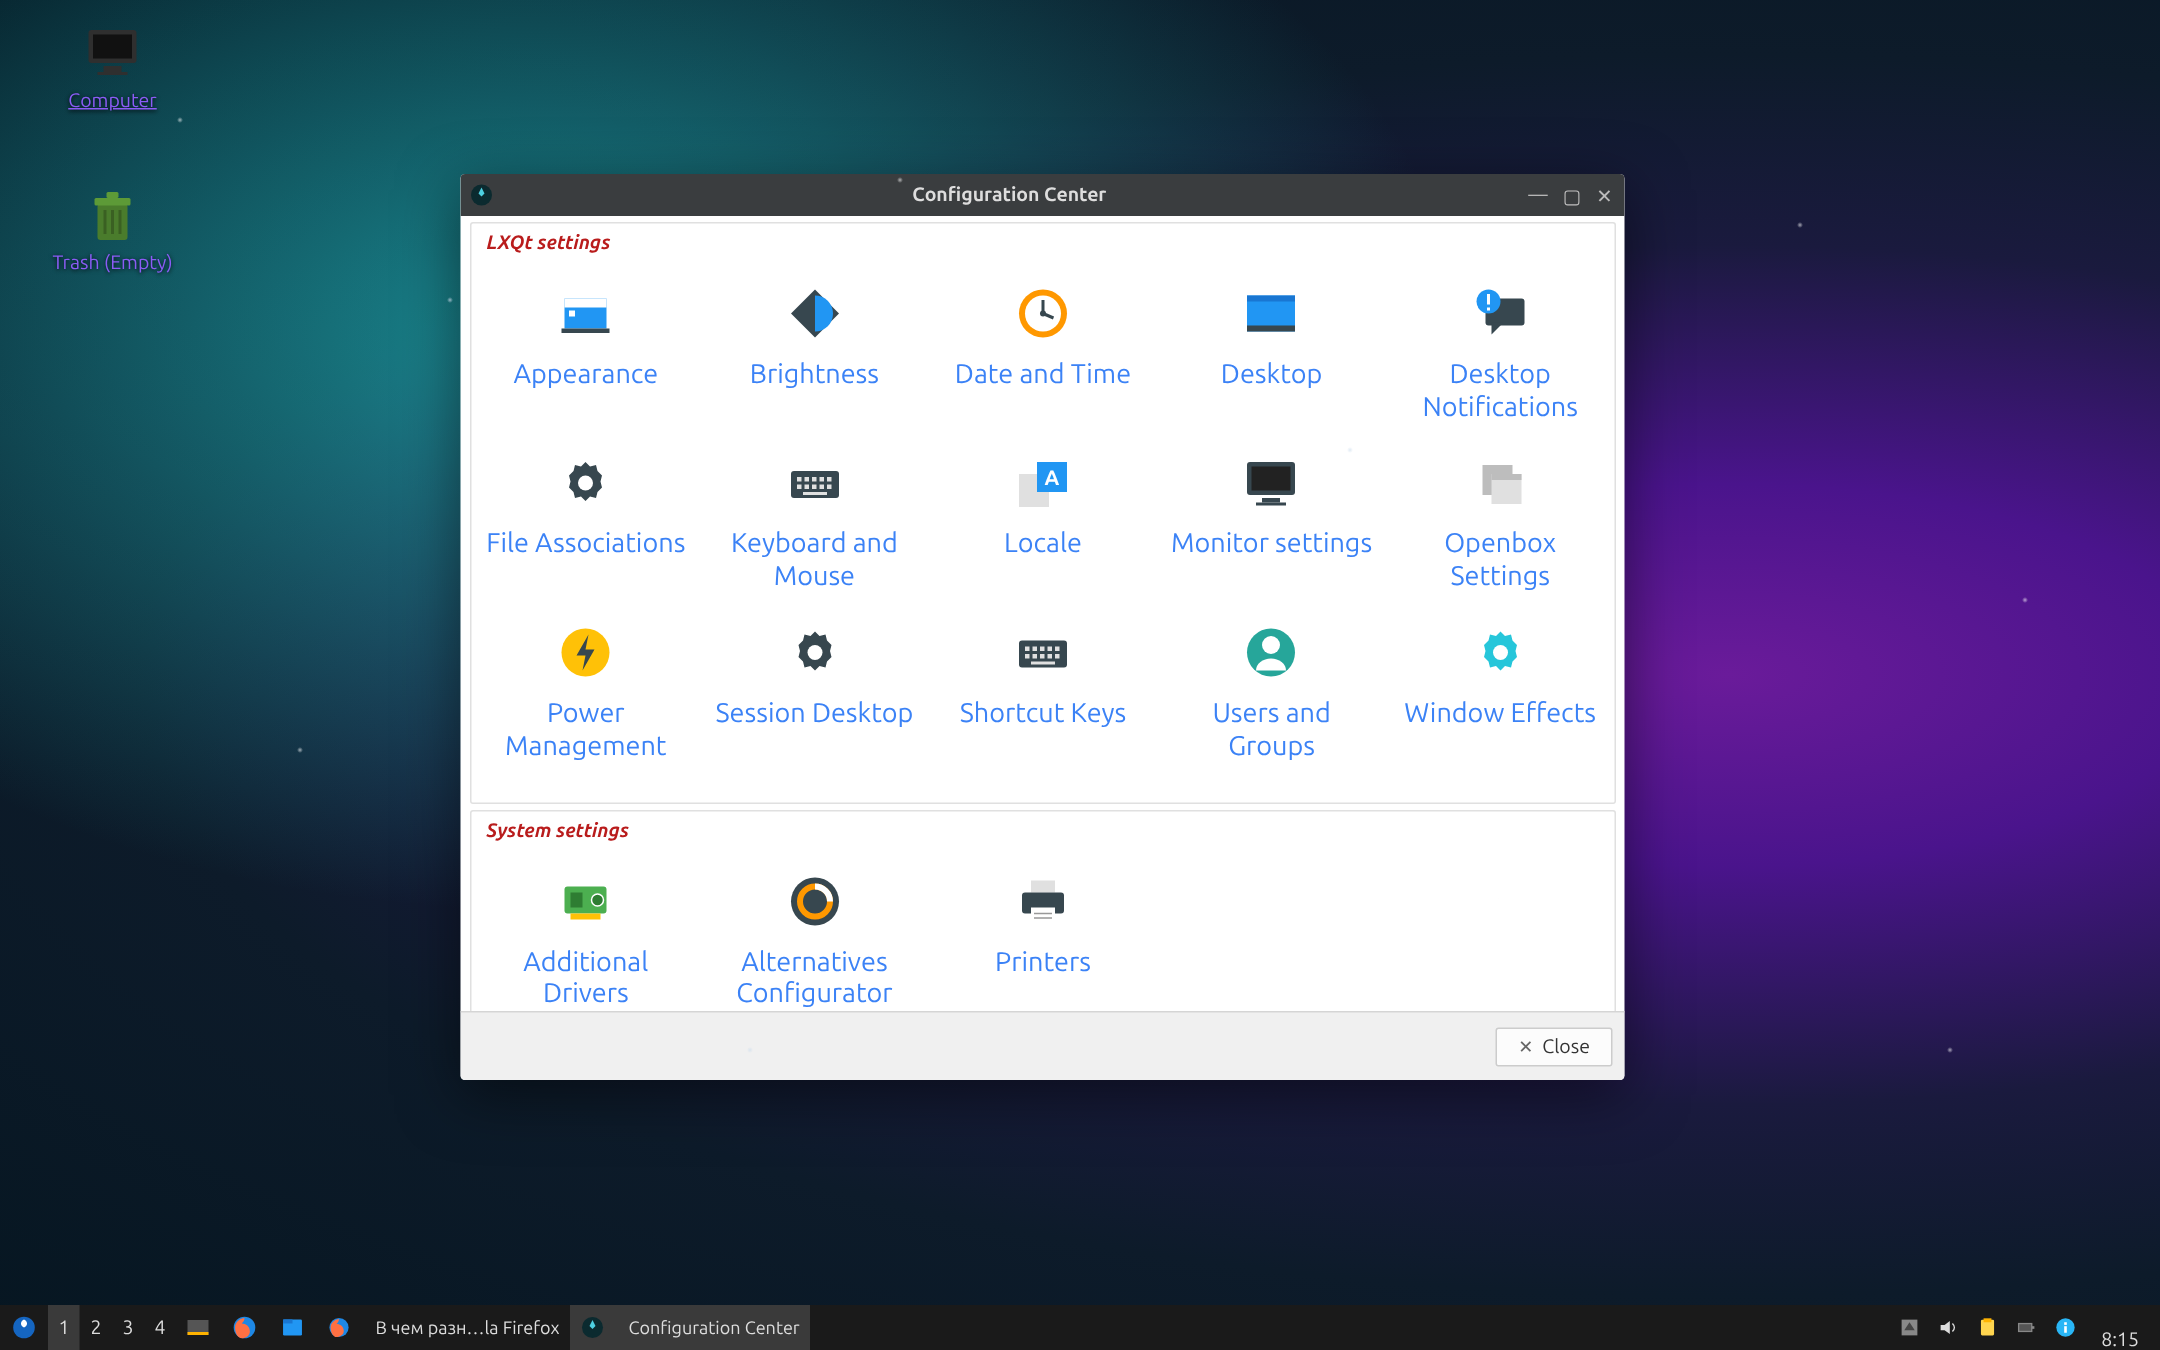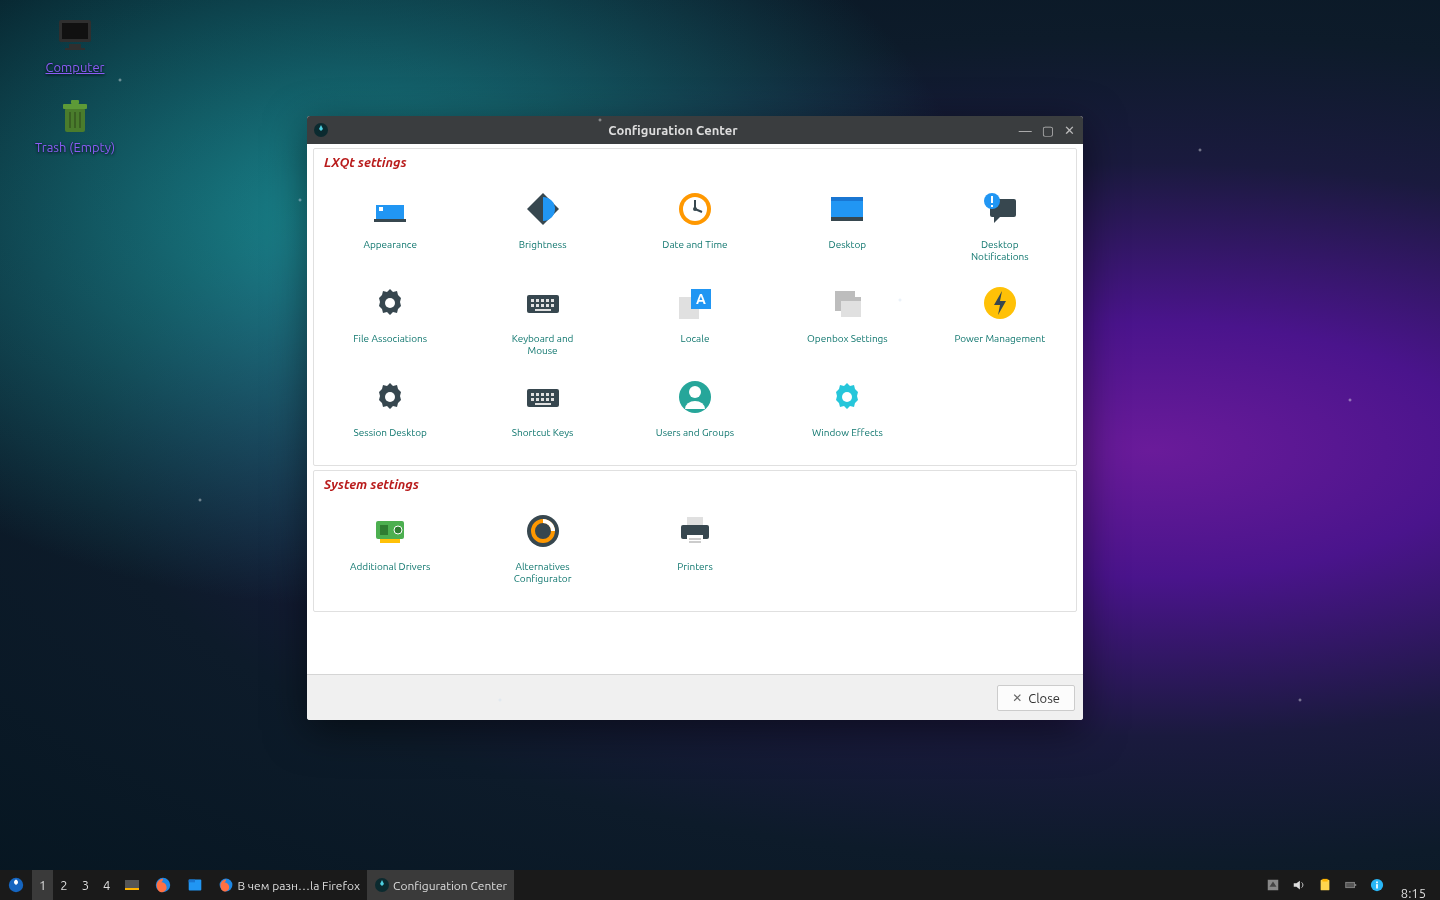--- a/index.html
+++ b/index.html
@@ -25,21 +25,21 @@
     radial-gradient(1px 1px at 1000px 600px,#fff,transparent 2px),
     radial-gradient(1px 1px at 1300px 700px,#fff,transparent 2px);
   opacity:.6; pointer-events:none;
 }
 
 
 .desk-icon { position:absolute; width:110px; text-align:center; color:#8b5cf6; text-shadow:0 1px 3px #000; }
 .desk-icon .ic { width:40px; height:40px; margin:0 auto 4px; }
 .desk-icon span { font-size:13px; }
 #di-computer { left:20px; top:16px; }
-#di-trash    { left:20px; top:96px; }
+#di-trash    { left:20px; top:124px; }
 
 
 .window {
   position:absolute; left:307px; top:116px; width:776px; height:604px;
   background:#ffffff; border-radius:3px; box-shadow:0 10px 40px rgba(0,0,0,.5);
   display:flex; flex-direction:column; overflow:hidden;
 }
 .titlebar {
   height:28px; background:#3a3d3f; color:#ddd; display:flex; align-items:center;
   font-size:13px; position:relative; flex:0 0 28px;
@@ -48,41 +48,41 @@
 .titlebar .ttitle { flex:1; text-align:center; font-weight:600; }
 .titlebar .tbtns { display:flex; gap:10px; padding:0 8px; color:#bbb; }
 .titlebar .tbtns span { cursor:pointer; font-size:13px; }
 
 .wbody { flex:1; overflow:auto; padding:0 2px 2px; }
 .section { border:1px solid #e0e0e0; margin:4px; border-radius:2px; background:#fff; }
 .section-h { padding:6px 10px; color:#b91c1c; font-weight:600; font-size:13px;font-style:italic; }
 .grid { display:grid; grid-template-columns:repeat(5,1fr); padding:4px 0 16px; }
 .item { display:flex; flex-direction:column; align-items:center; text-align:center; padding:10px 6px; cursor:pointer; }
 .item .ic { width:40px; height:40px; margin-bottom:10px; }
-.item .lbl { font-size:10px; color:#0f766e; line-height:1.2; max-width:140px; }
+.item .lbl { font-size:18px; color:#3b82f6; line-height:1.2; max-width:140px; }
 
 .wfooter {
   flex:0 0 46px; display:flex; align-items:center; justify-content:flex-end;
   padding:0 8px; border-top:1px solid #d5d5d5; background:#f0f0f0;
 }
 .closebtn {
   display:flex; align-items:center; gap:6px; padding:5px 14px;
   background:#fcfcfc; border:1px solid #ccc; border-radius:2px; cursor:pointer;
   font-size:13px; color:#333;
 }
 .closebtn .x { font-size:12px; color:#666; }
 
 
 .taskbar {
   position:absolute; left:0; right:0; bottom:0; height:30px;
   background:#1a1a1a; display:flex; align-items:center; color:#ddd;
 }
 .tbtn { height:30px; display:flex; align-items:center; padding:0 7px; cursor:pointer; }
 .tbtn.sel { background:#3a3a3a; }
-.task { gap:3px; font-size:12px; max-width:200px; overflow:hidden; white-space:nowrap; }
+.task { gap:16px; font-size:12px; max-width:200px; overflow:hidden; white-space:nowrap; }
 .spacer { flex:1; }
 .tray { display:flex; align-items:flex-end; gap:2px; padding-right:4px; }
 .tray .tbtn { padding:0 5px; }
 .clock { font-size:13px; padding:0 10px; }
 
 
 svg { display:block; }
 </style>
 </head>
 <body>
@@ -231,20 +231,31 @@
           <div class="ic">
               <svg viewBox="0 0 40 40">
                 <rect x="4" y="14" width="20" height="22" fill="#e0e0e0"></rect>
                 <rect x="16" y="6" width="20" height="20" fill="#2196f3"></rect>
                 <text x="26" y="21" text-anchor="middle" fill="#fff" font-size="14" font-weight="bold">A</text>
               </svg>
             </div>
           <div class="lbl">Locale</div>
         </div>
 
+        <div class="item">
+          <div class="ic">
+              <svg viewBox="0 0 40 40">
+                <rect x="4" y="6" width="32" height="22" rx="2" fill="#37474f"></rect>
+                <rect x="7" y="9" width="26" height="16" fill="#222"></rect>
+                <rect x="14" y="30" width="12" height="3" fill="#37474f"></rect>
+                <rect x="10" y="33" width="20" height="2" fill="#37474f"></rect>
+              </svg>
+            </div>
+          <div class="lbl">Monitor settings</div>
+        </div>
 
         <div class="item">
           <div class="ic">
               <svg viewBox="0 0 40 40">
                 <rect x="8" y="8" width="20" height="20" fill="#bdbdbd"></rect>
                 <rect x="14" y="14" width="20" height="20" fill="#e0e0e0"></rect>
                 <rect x="14" y="14" width="20" height="4" fill="#bdbdbd"></rect>
               </svg>
             </div>
           <div class="lbl">Openbox Settings</div>

